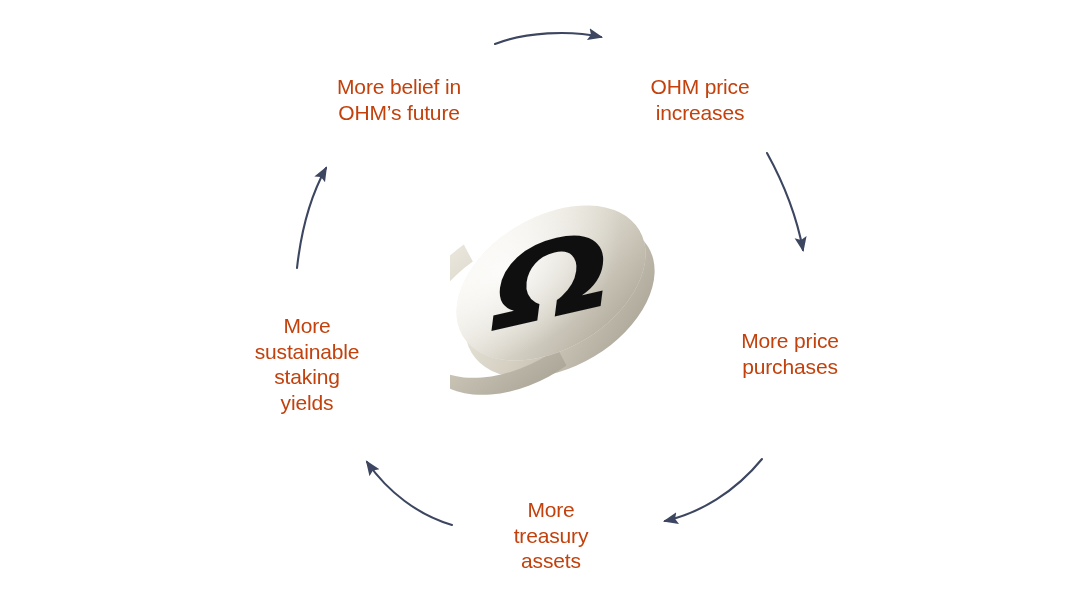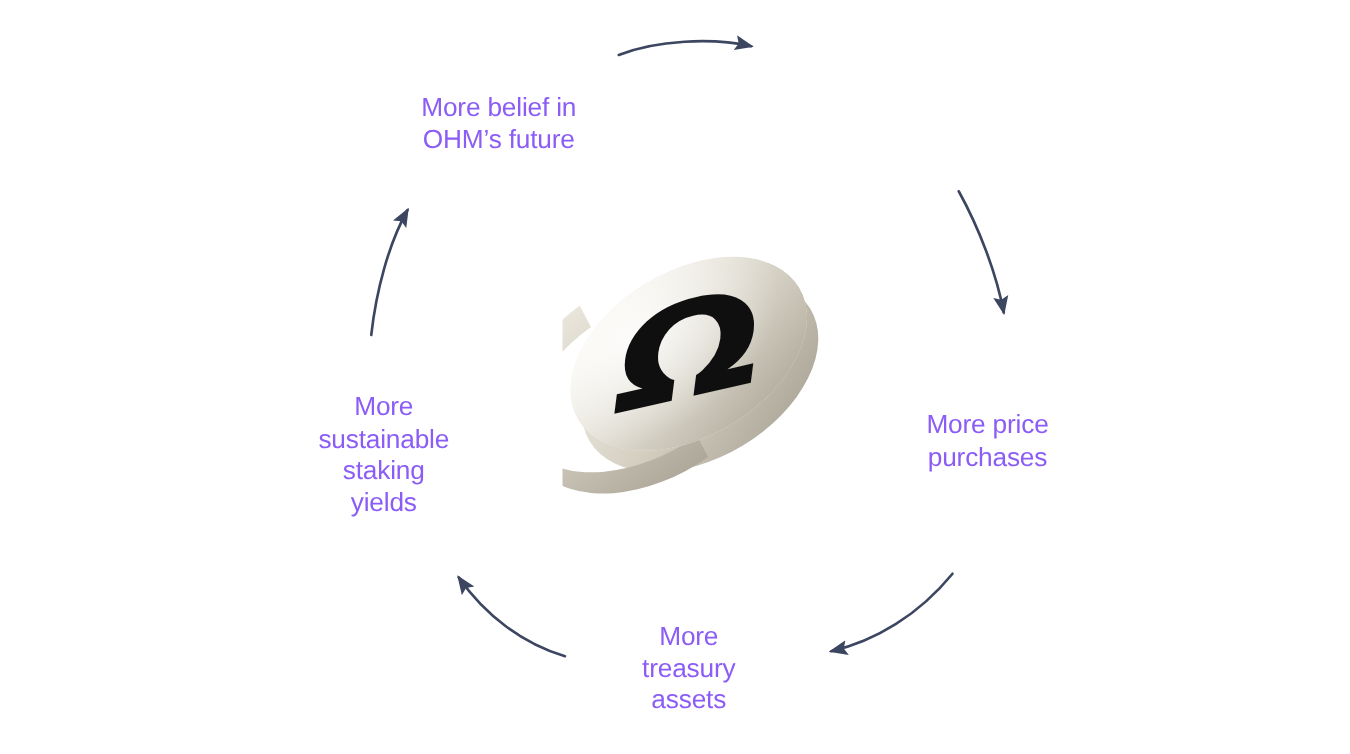--- a/index.html
+++ b/index.html
@@ -15,21 +15,21 @@
     overflow: hidden;
   }
   #canvas {
     position: relative;
     width: 1080px;
     height: 603px;
     background: #ffffff;
   }
   .label {
     position: absolute;
-    color: #8b5cf6;
+    color: #c2410c;
     font-family: "Liberation Sans", sans-serif;
     font-size: 21px;
     line-height: 25.5px;
     font-weight: 400;
     letter-spacing: -0.15px;
     white-space: pre-line;
     text-align: center;
     transform: translate(-50%, -50%);
     pointer-events: none;
   }
@@ -140,20 +140,22 @@
 
       <g transform="translate(101,105) rotate(-31) scale(1,0.645) rotate(31) translate(-101,-105)">
         <text x="101" y="105" text-anchor="middle" dominant-baseline="central" font-family="'DejaVu Sans', sans-serif" font-size="150" font-weight="700" fill="#100F10" transform="rotate(-4 101 105)">Ω</text>
       </g>
     </svg>
   </div>
 
   <div class="label" id="label-belief">More belief in
 OHM’s future</div>
 
+  <div class="label" id="label-price">OHM price
+increases</div>
 
   <div class="label" id="label-bond">More price
 purchases</div>
 
   <div class="label" id="label-treasury">More
 treasury
 assets</div>
 
   <div class="label" id="label-yields">More
 sustainable

